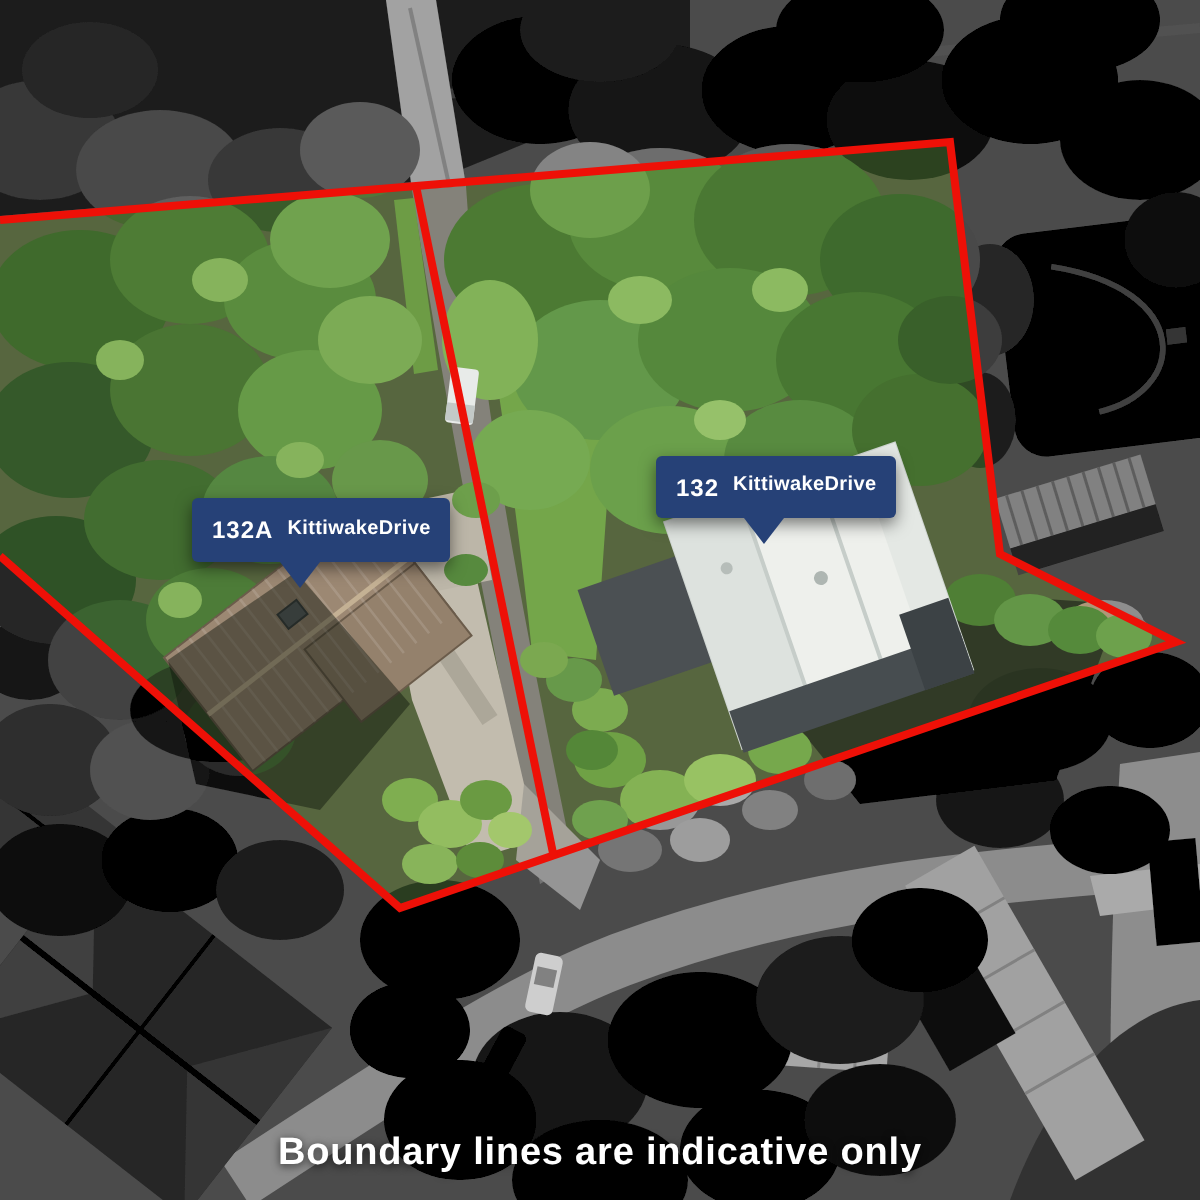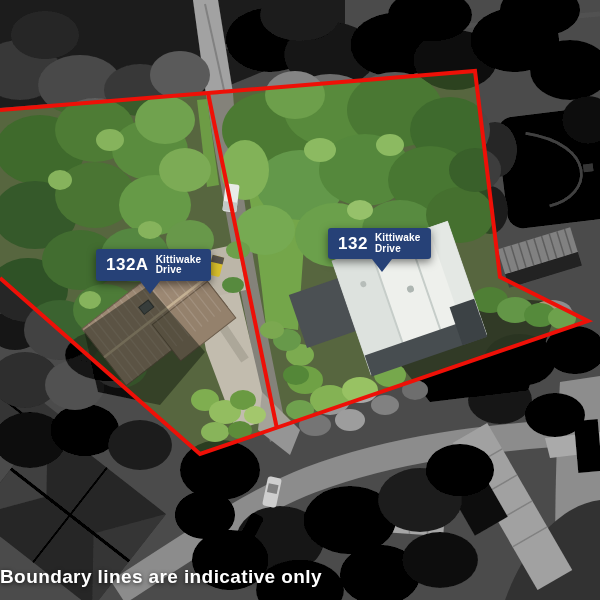--- a/index.html
+++ b/index.html
@@ -1,27 +1,27 @@
 <!DOCTYPE html>
 <html><head>
 <meta charset="utf-8">
 <style>
   html,body{margin:0;padding:0;background:#111;}
   body{width:600px;height:600px;font-family:"Liberation Sans",sans-serif;}
   .stage{position:relative;width:600px;height:600px;overflow:hidden;background:#3a3d35;}
   .stage svg{position:absolute;left:0;top:0;display:block;}
   .badge{position:absolute;display:flex;align-items:center;gap:7px;height:32px;padding:0 10px;
          background:#264177;border-radius:3px;color:#fff;box-shadow:0 3px 8px rgba(0,0,0,.5);white-space:nowrap;}
-  .badge .num{font-size:17px;font-weight:bold;letter-spacing:.5px;}
-  .badge .street{display:flex;flex-direction:column;font-size:10px;line-height:10.5px;font-weight:bold;letter-spacing:.2px;}
+  .badge .num{font-size:12px;font-weight:bold;letter-spacing:.5px;}
+  .badge .street{display:flex;flex-direction:row;font-size:10px;line-height:10.5px;font-weight:bold;letter-spacing:.2px;align-items:center;}
   .badge .tail{position:absolute;top:100%;left:44px;width:20px;height:13px;background:#264177;
                clip-path:polygon(0 0,100% 0,50% 100%);}
   #badge-132a{left:96px;top:249px;}
   #badge-132{left:328px;top:228px;height:31px;}
-  .caption{position:absolute;left:0;right:0;top:566px;text-align:left;color:#fff;font-size:19px;
+  .caption{position:absolute;left:0;right:0;top:566px;text-align:center;color:#fff;font-size:19px;
            font-weight:bold;letter-spacing:.4px;text-shadow:0 1px 4px rgba(0,0,0,.7);}
 </style>
 </head>
 <body>
 
 <div class="stage">
 
 <svg width="600" height="600" viewBox="0 0 600 600">
   <defs>
     <filter id="bw" x="-5%" y="-5%" width="110%" height="110%">

